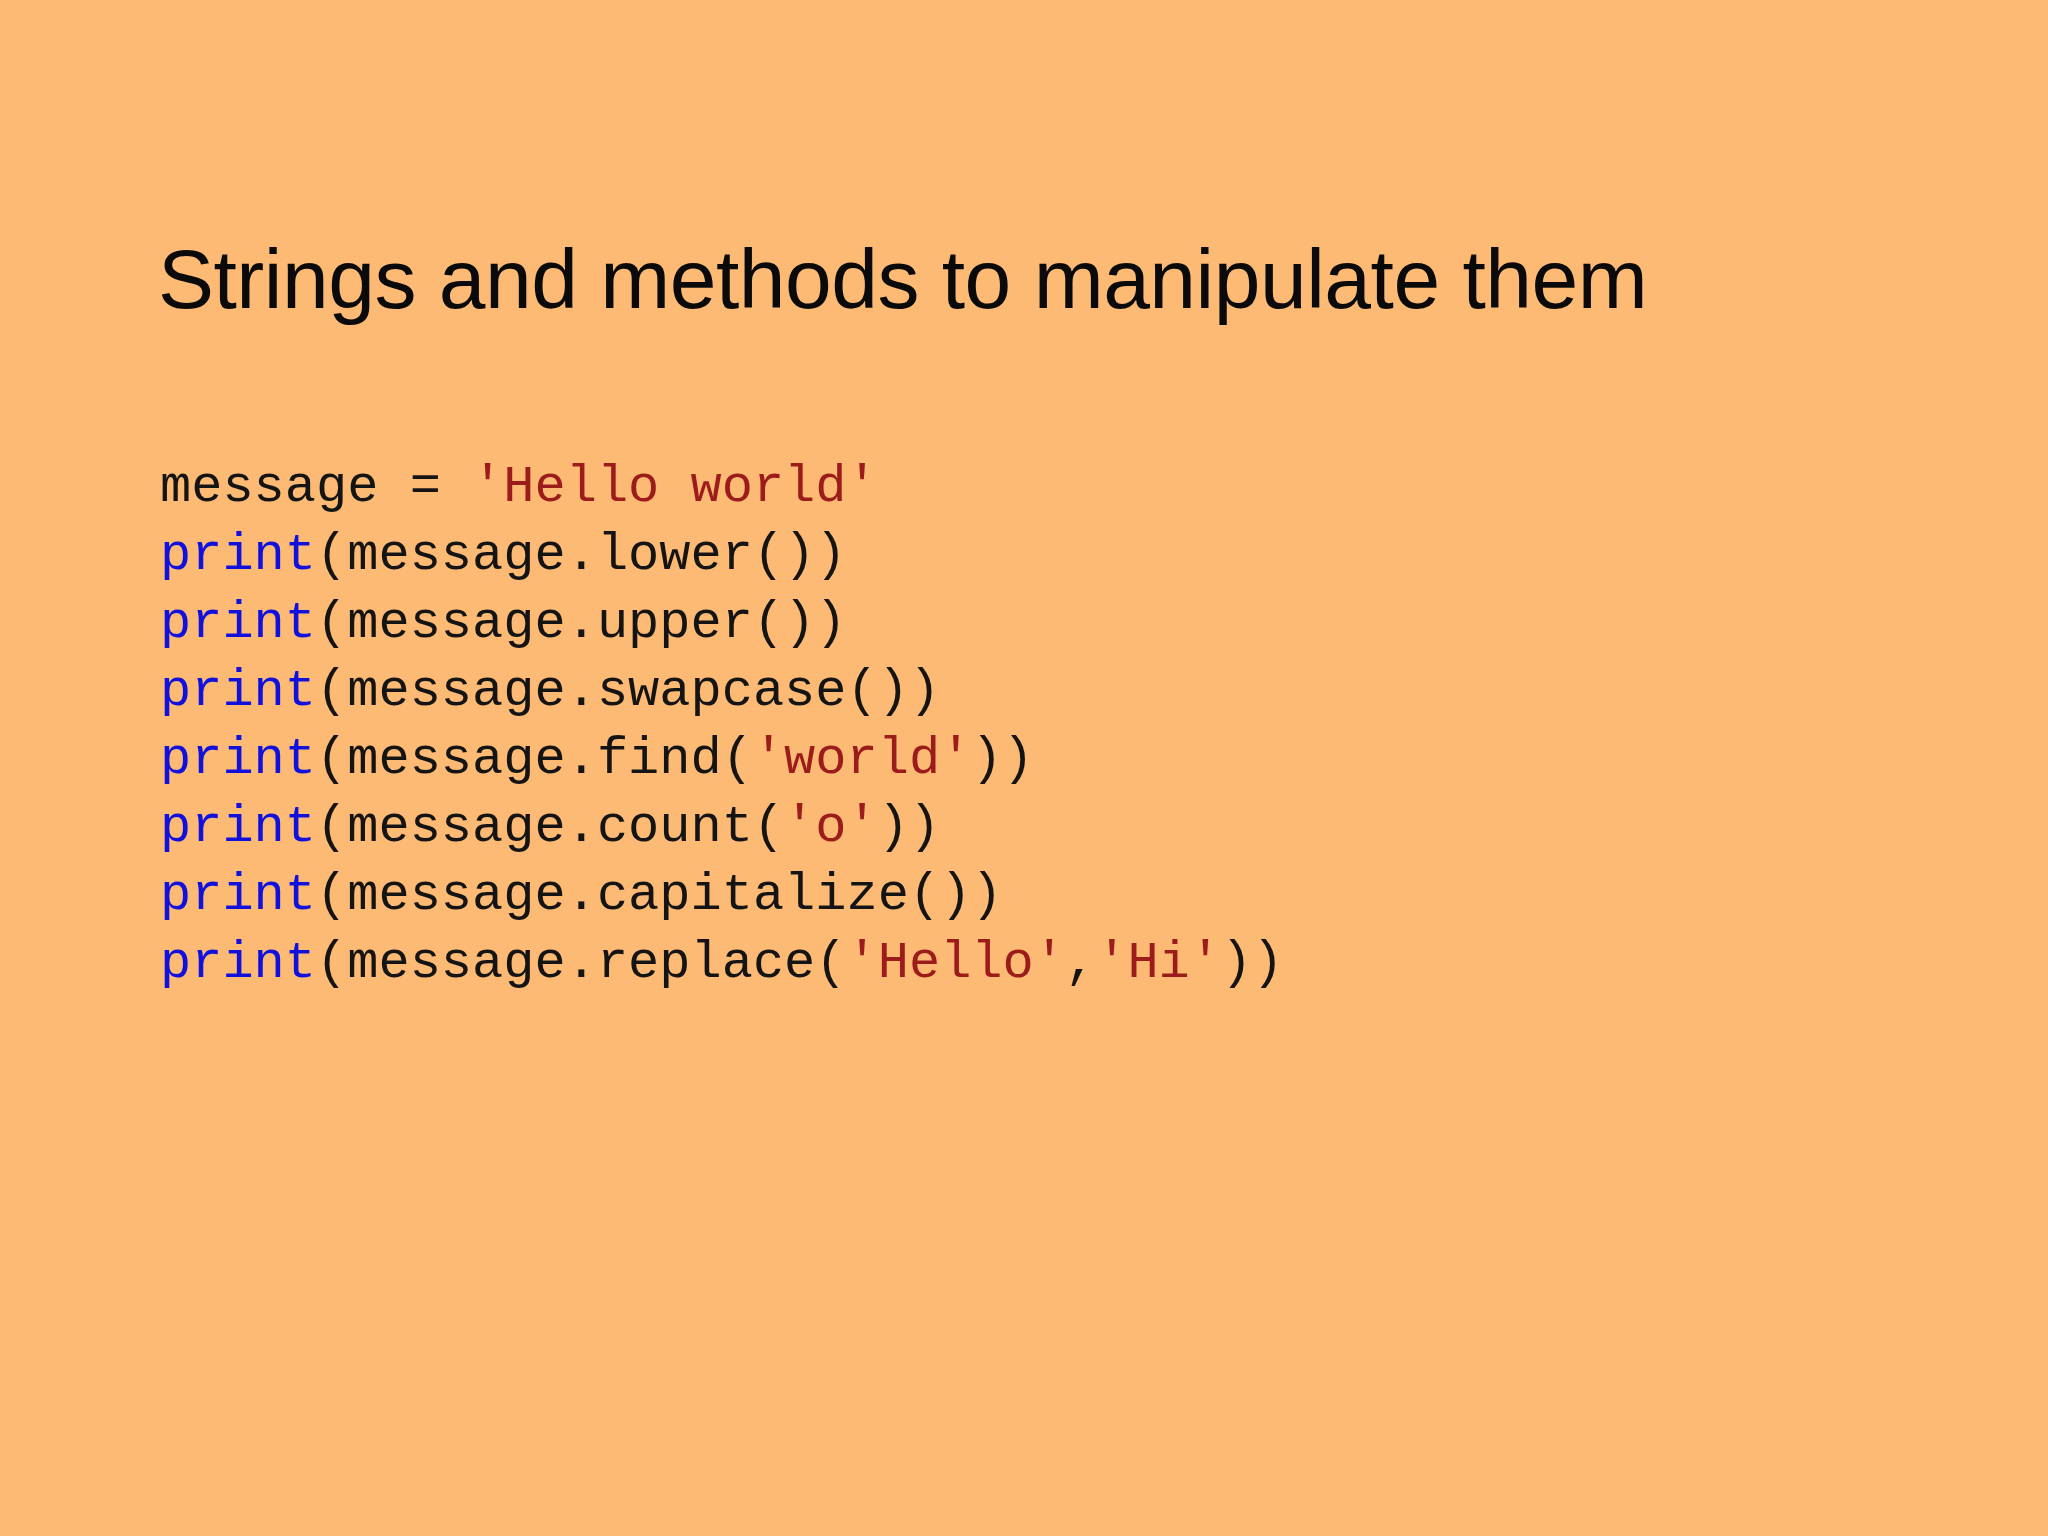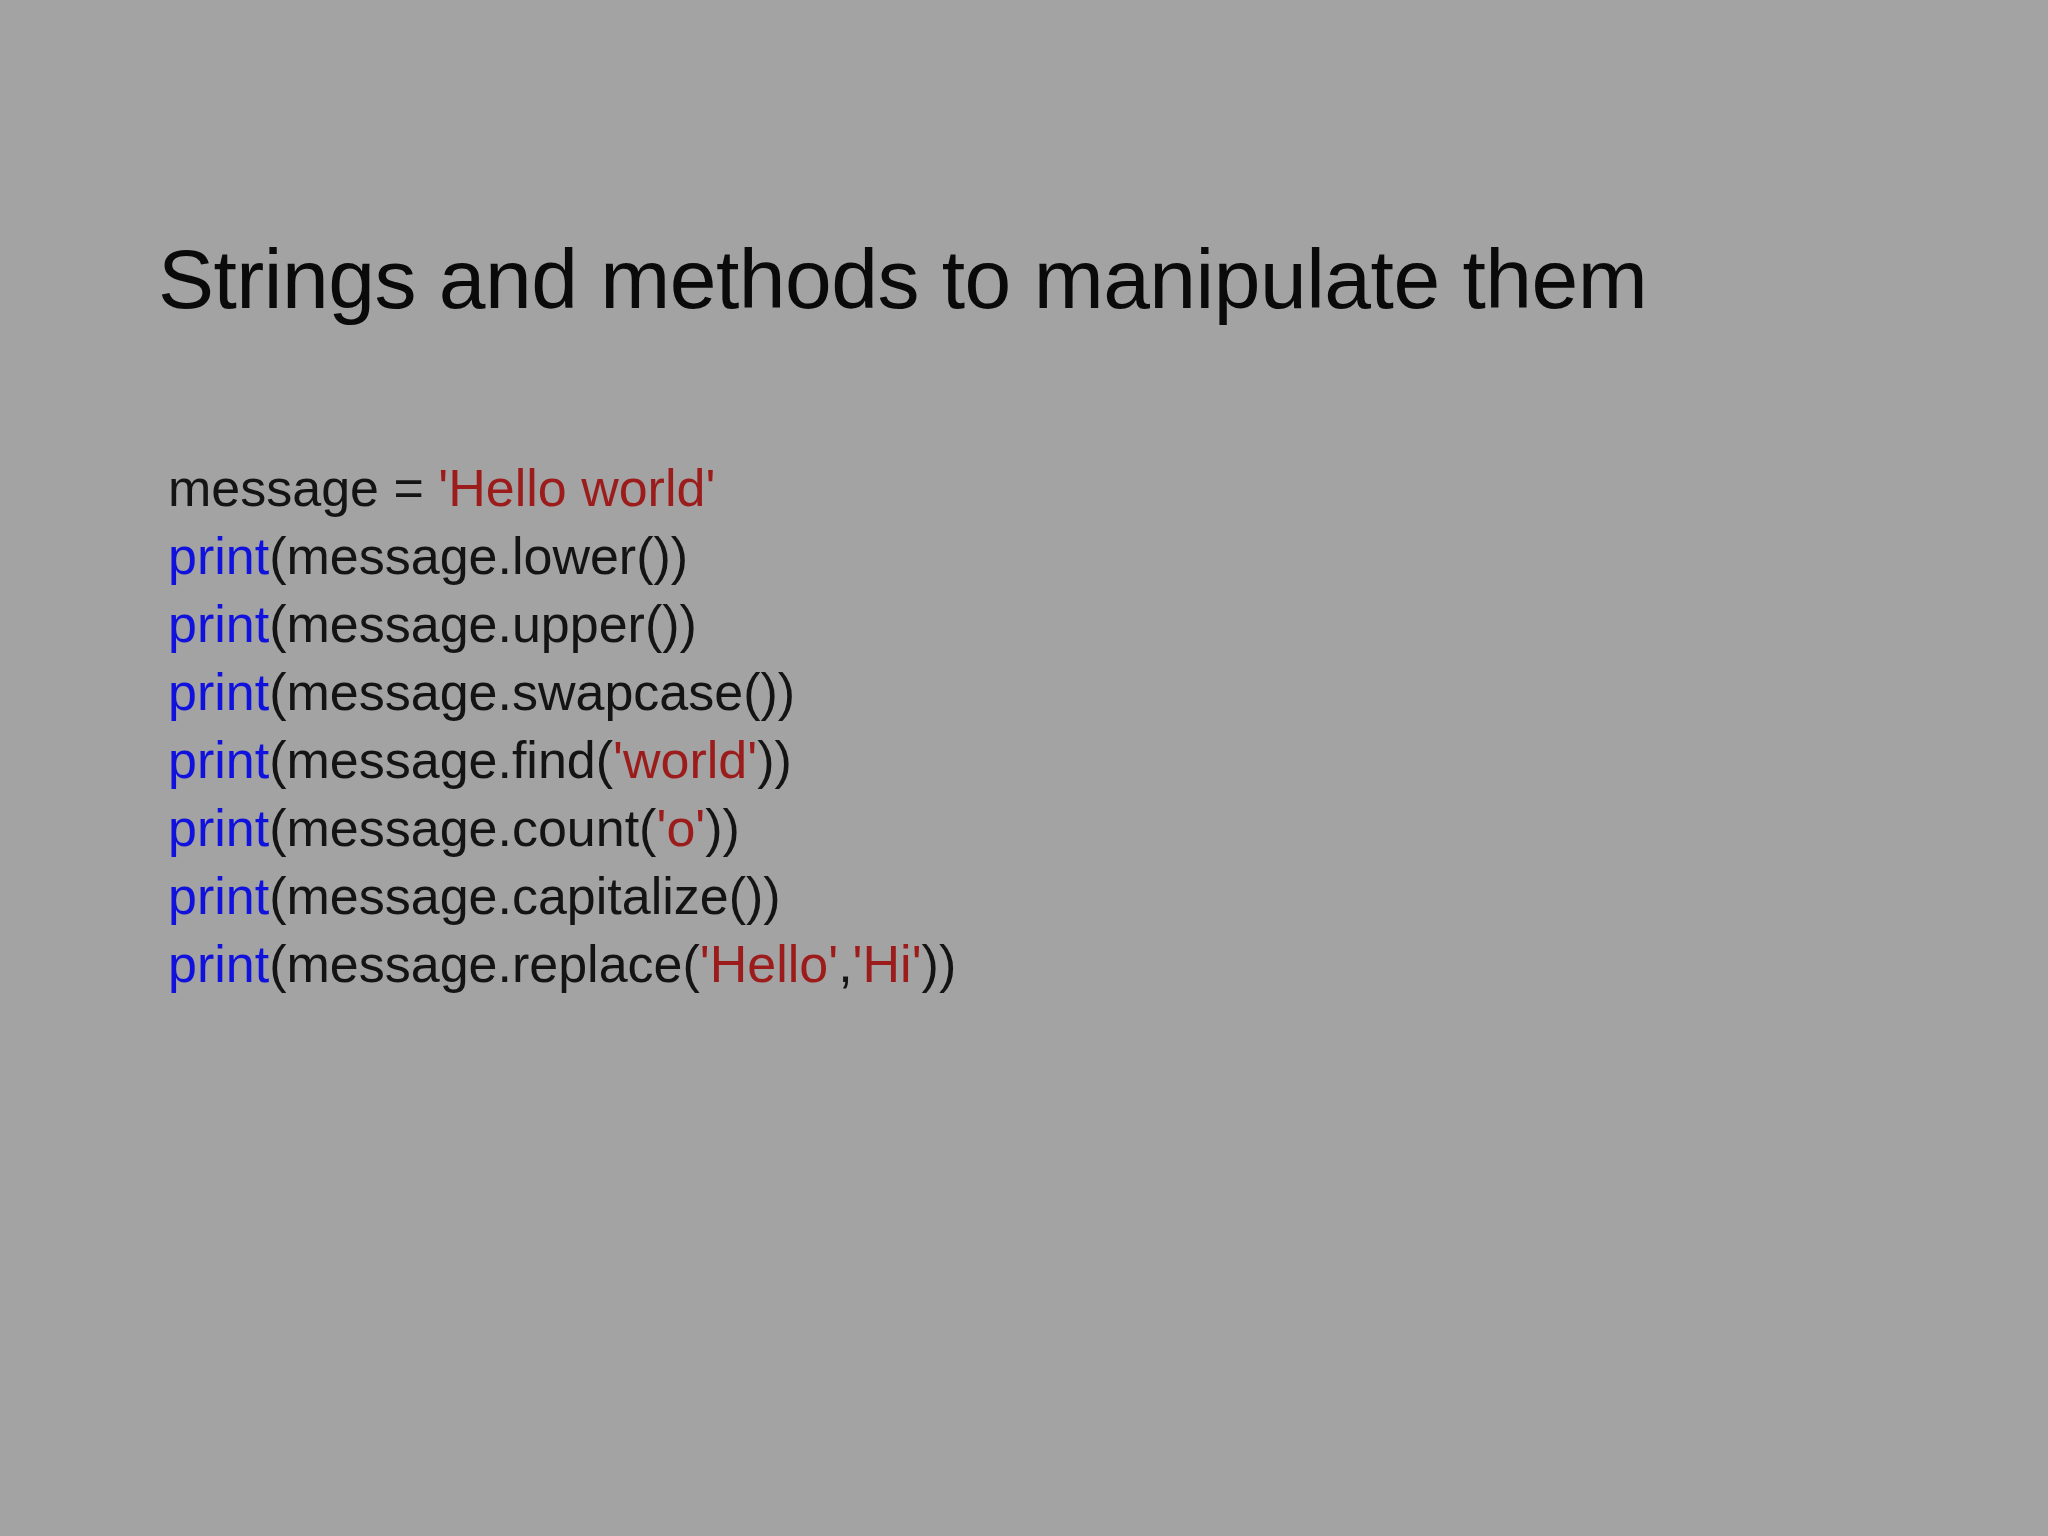--- a/index.html
+++ b/index.html
@@ -12,47 +12,46 @@
     height: 1536px;
     overflow: hidden;
     font-family: "Liberation Sans", sans-serif;
     -webkit-font-smoothing: antialiased;
   }
 
   .slide {
     position: relative;
     width: 2048px;
     height: 1536px;
-    background: #a3a3a3;
+    background: #fdba74;
   }
 
   .slide-title {
     position: absolute;
     left: 158px;
     top: 176px;
     font-family: "Liberation Sans", sans-serif;
     font-size: 84px;
     font-weight: 400;
     line-height: 1.12;
     color: #0a0a0a;
     letter-spacing: -0.5px;
     white-space: nowrap;
   }
 
   .code-block {
     position: absolute;
     left: 160px;
     top: 402px;
-    font-family: Liberation Sans, sans-serif;
+    font-family: Liberation Mono, monospace;
     font-size: 52px;
     line-height: 68px;
     color: #141414;
     white-space: pre;
     letter-spacing: 0px;
-    margin-left: 8px;
   }
 
   .code-line {
     white-space: pre;
     height: 68px;
   }
 
   .tok-kw   { color: #1111dd; }
   .tok-str  { color: #9c1b1b; }
   .tok-plain{ color: #141414; }

